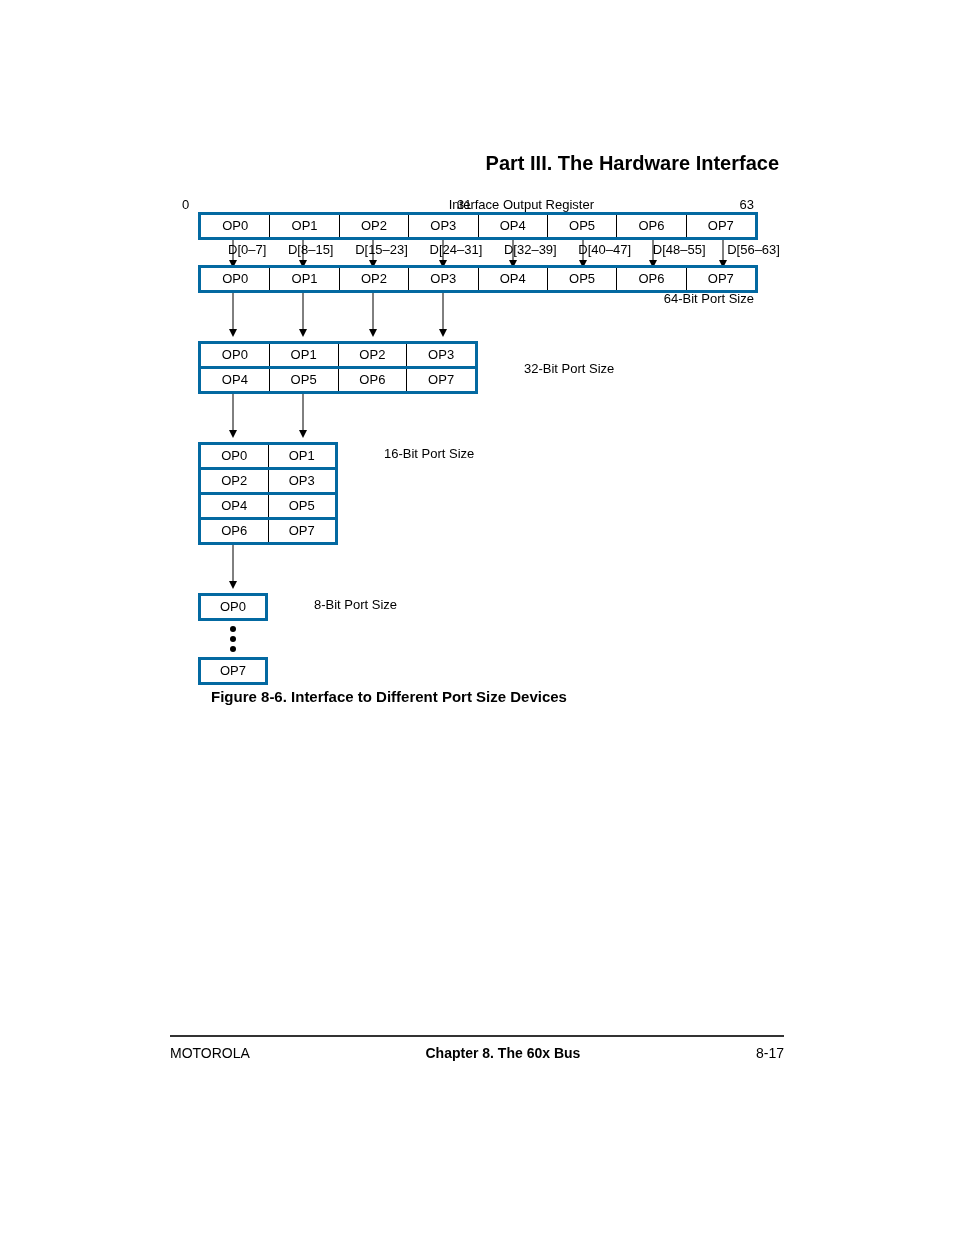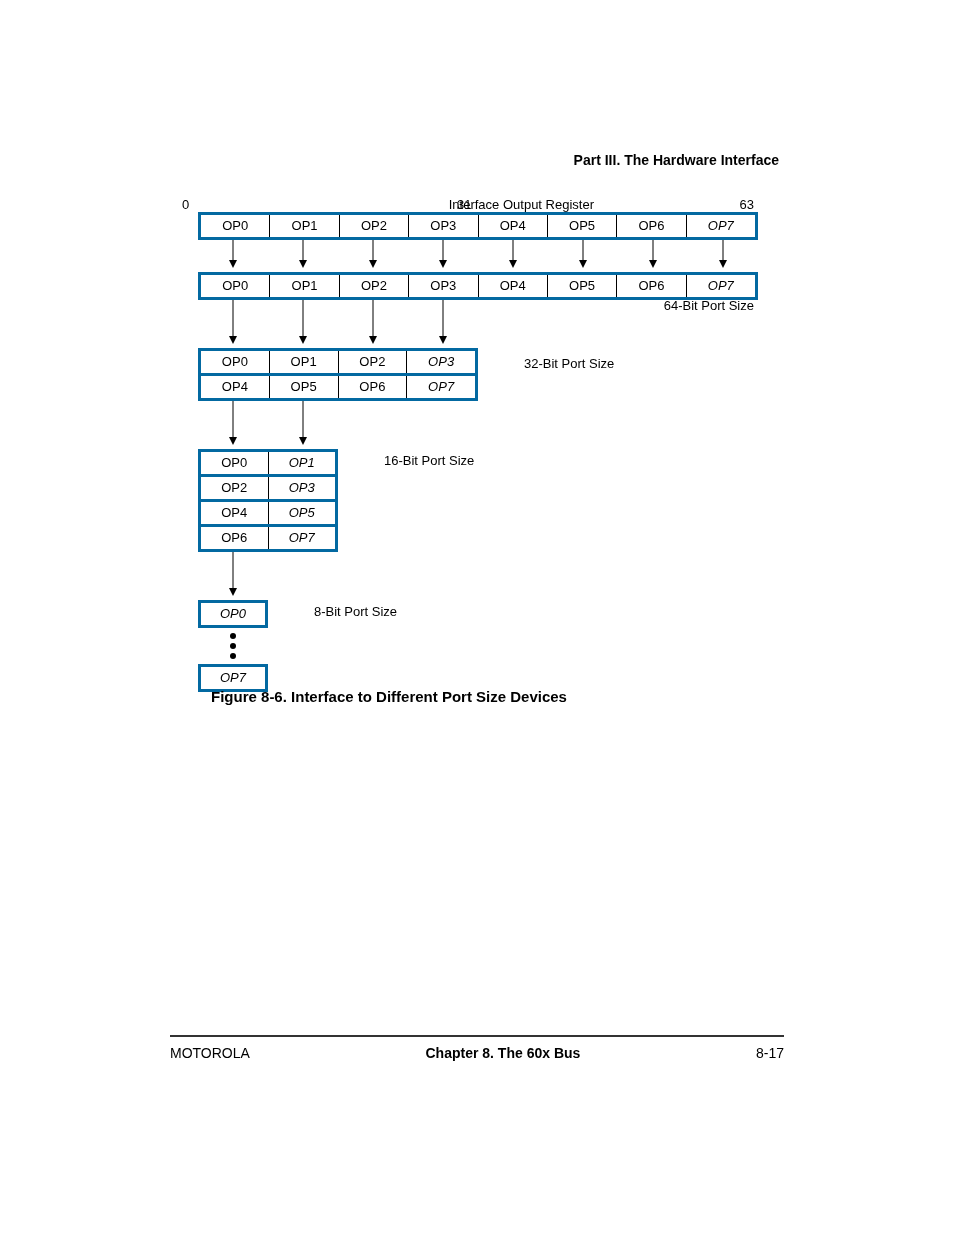--- a/index.html
+++ b/index.html
@@ -14,21 +14,21 @@
     width: 954px;
     height: 1235px;
     position: relative;
     box-sizing: border-box;
   }
   .header {
     position: absolute;
     top: 152px;
     right: 175px;
     font-weight: bold;
-    font-size: 14px;
+    font-size: 20px;
   }
   .diagram {
     position: absolute;
     left: 184px;
     top: 196px;
     width: 590px;
   }
   .diagram svg {
     display: block;
   }
@@ -39,21 +39,21 @@
   }
   .cell {
     flex: 1 1 0;
     border-right: 1px solid #000;
     text-align: center;
     font-size: 13px;
     height: 22px;
     line-height: 22px;
     box-sizing: border-box;
   }
-  .cell:last-child { border-right: none; font-style: italic; }
+  .cell:last-child { border-right: none; }
   .caption {
     position: absolute;
     top: 688px;
     left: 0;
     width: 778px;
     text-align: center;
     font-weight: bold;
     font-size: 15px;
   }
   .footer-rule {
@@ -112,20 +112,30 @@
           <line x1="119" y1="0" x2="119" y2="24"></line>
         <line x1="189" y1="0" x2="189" y2="24"></line>
           <line x1="259" y1="0" x2="259" y2="24"></line>
         <line x1="329" y1="0" x2="329" y2="24"></line>
           <line x1="399" y1="0" x2="399" y2="24"></line>
         <line x1="469" y1="0" x2="469" y2="24"></line>
           <line x1="539" y1="0" x2="539" y2="24"></line>
       </g>
     </svg>
 
+    <div style="display:flex;width:560px;margin-left:14px;justify-content:space-between;font-size:13px;margin-top:-30px;margin-bottom:8px;position:relative;z-index:2;">
+      <span style="margin-left:30px;">D[0–7]</span>
+      <span>D[8–15]</span>
+      <span>D[15–23]</span>
+      <span>D[24–31]</span>
+      <span>D[32–39]</span>
+      <span>D[40–47]</span>
+      <span>D[48–55]</span>
+      <span style="margin-right:-22px;">D[56–63]</span>
+    </div>
 
     <div style="position:relative;">
       <div class="row" style="width:560px;margin-left:14px;">
         <div class="cell">OP0</div>
         <div class="cell">OP1</div>
         <div class="cell">OP2</div>
         <div class="cell">OP3</div>
         <div class="cell">OP4</div>
         <div class="cell">OP5</div>
         <div class="cell">OP6</div>
@@ -149,21 +159,21 @@
         <div class="cell">OP1</div>
         <div class="cell">OP2</div>
         <div class="cell">OP3</div>
       </div>
       <div class="row" style="width:280px;margin-left:14px;border-top:none;">
         <div class="cell">OP4</div>
         <div class="cell">OP5</div>
         <div class="cell">OP6</div>
         <div class="cell">OP7</div>
       </div>
-      <span class="abs-label" style="left:340px;top:8px;">32-Bit Port Size</span>
+      <span class="abs-label" style="left:340px;top:20px;">32-Bit Port Size</span>
     </div>
 
     <svg width="590" height="48">
       <g stroke="#000" stroke-width="1" marker-end="url(#ah)">
         <line x1="49" y1="0" x2="49" y2="40"></line>
           <line x1="119" y1="0" x2="119" y2="40"></line>
       </g>
     </svg>
 
     <div style="position:relative;">

